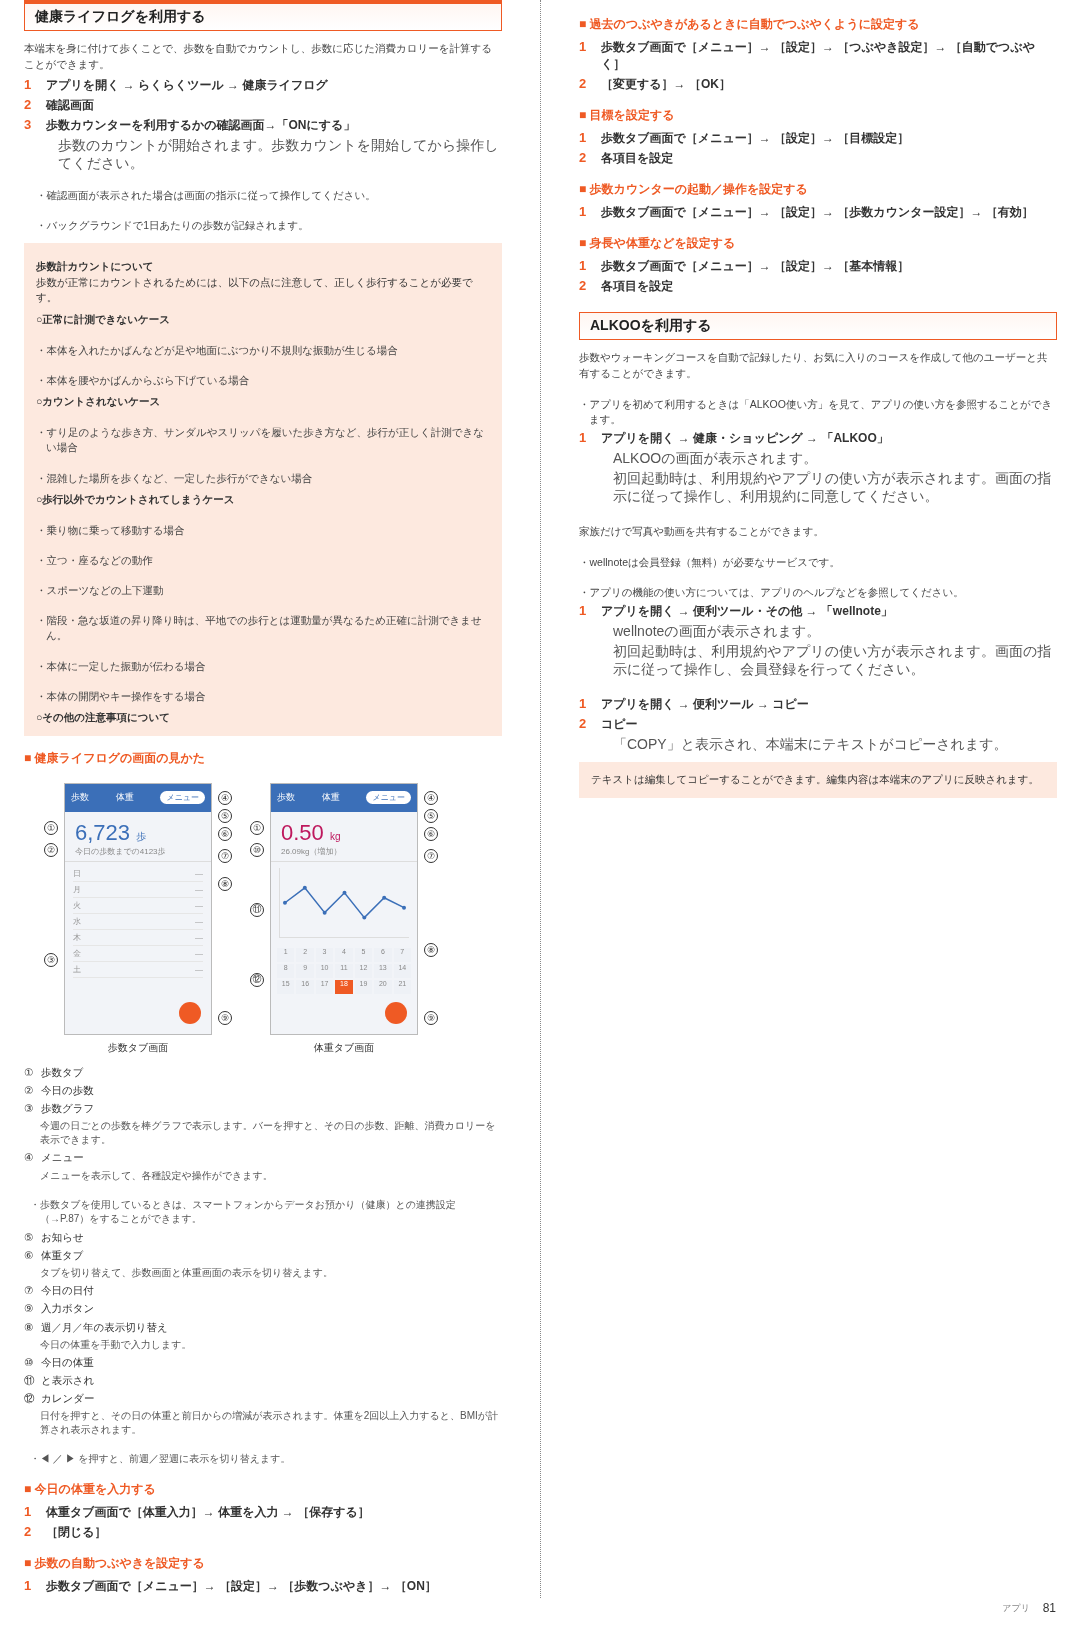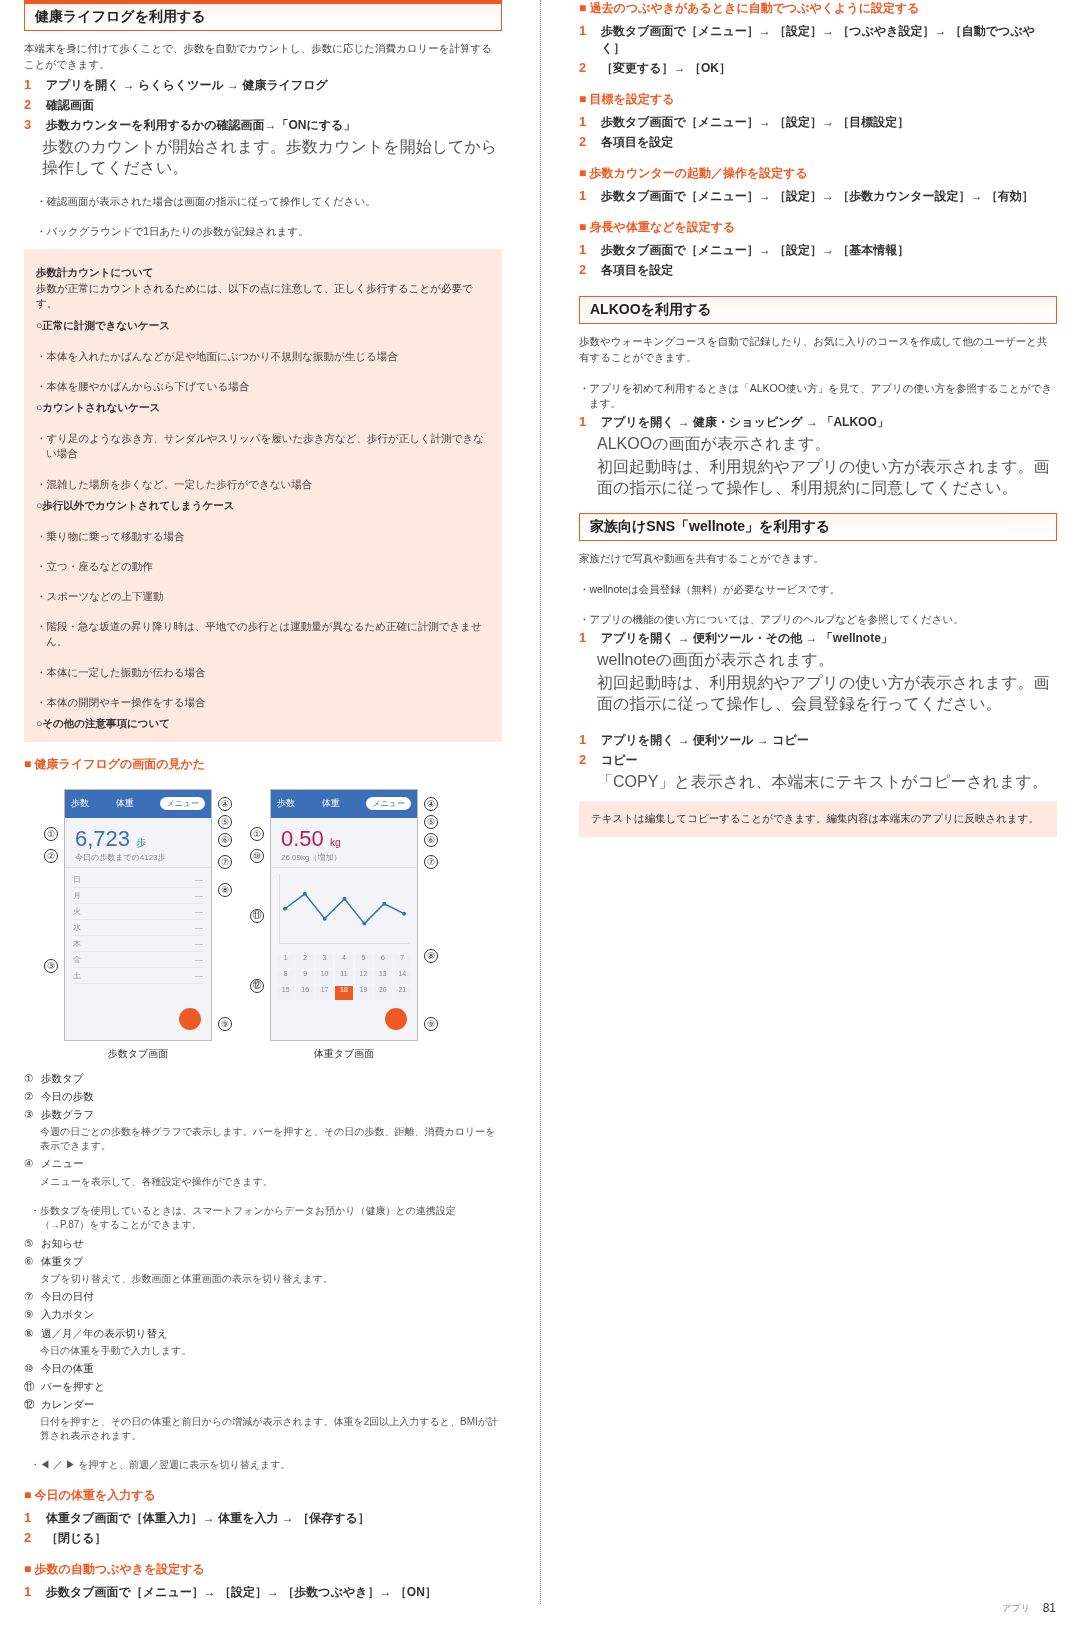--- a/index.html
+++ b/index.html
@@ -40,21 +40,21 @@
   .sub-red {
     color: #ef5a24;
     font-weight: 600;
     margin: 14px 0 6px 0;
     font-size: 12px;
   }
   .sub-red::before { content: "■ "; }
   .step { display: flex; gap: 8px; margin: 3px 0; }
   .step-num { color: #ef5a24; font-weight: bold; font-size: 13px; min-width: 14px; }
   .step-text { font-size: 12px; font-weight: 600; flex: 1; }
-  .step-sub { font-size: 16px; font-weight: normal; color: #555; margin-left: 18px; margin-top: 2px; }
+  .step-sub { font-size: 14px; font-weight: normal; color: #555; margin-left: 34px; margin-top: 2px; }
   .body-p { font-size: 10.5px; color: #444; margin: 4px 0; line-height: 1.5; }
   .bullet { font-size: 10.5px; color: #444; margin: 15px 0 2px 10px; line-height: 1.45; }
   .bullet::before { content: "・"; margin-left: -10px; }
   .pink-box {
     background: #fde9df;
     padding: 10px 12px;
     margin: 10px 0;
     font-size: 10.5px;
     line-height: 1.5;
   }
@@ -261,21 +261,21 @@
       <div class="legend-sub">メニューを表示して、各種設定や操作ができます。</div>
       <div class="legend-sub bullet">歩数タブを使用しているときは、スマートフォンからデータお預かり（健康）との連携設定（→P.87）をすることができます。</div>
       <div class="legend-item"><span class="n">⑤</span> <span>お知らせ</span></div>
       <div class="legend-item"><span class="n">⑥</span> <span>体重タブ</span></div>
       <div class="legend-sub">タブを切り替えて、歩数画面と体重画面の表示を切り替えます。</div>
       <div class="legend-item"><span class="n">⑦</span> <span>今日の日付</span></div>
       <div class="legend-item"><span class="n">⑨</span> <span>入力ボタン</span></div>
       <div class="legend-item"><span class="n">⑧</span> <span>週／月／年の表示切り替え</span></div>
       <div class="legend-sub">今日の体重を手動で入力します。</div>
       <div class="legend-item"><span class="n">⑩</span> <span>今日の体重</span></div>
-      <div class="legend-item"><span class="n">⑪</span> <span>バーを押すと</span></div>
+      <div class="legend-item"><span class="n">⑪</span> <span>と表示され</span></div>
       <div class="legend-item"><span class="n">⑫</span> <span>カレンダー</span></div>
       <div class="legend-sub">日付を押すと、その日の体重と前日からの増減が表示されます。体重を2回以上入力すると、BMIが計算され表示されます。</div>
       <div class="legend-sub bullet">◀ ／ ▶ を押すと、前週／翌週に表示を切り替えます。</div>
     </div>
 
     <div class="sub-red">今日の体重を入力する</div>
     <div class="step">
       <span class="step-num">1</span>
       <span class="step-text">体重タブ画面で［体重入力］→ 体重を入力 → ［保存する］</span>
     </div>
@@ -287,21 +287,21 @@
     <div class="sub-red">歩数の自動つぶやきを設定する</div>
     <div class="step">
       <span class="step-num">1</span>
       <span class="step-text">歩数タブ画面で［メニュー］→ ［設定］→ ［歩数つぶやき］→ ［ON］</span>
     </div>
   </div>
 
   <div class="divider"></div>
 
   <div class="col col-right">
-    <div class="sub-red" style="margin-top:0">過去のつぶやきがあるときに自動でつぶやくように設定する</div>
+    <div class="sub-red" style="margin-top:16px">過去のつぶやきがあるときに自動でつぶやくように設定する</div>
     <div class="step">
       <span class="step-num">1</span>
       <span class="step-text">歩数タブ画面で［メニュー］→ ［設定］→ ［つぶやき設定］→ ［自動でつぶやく］</span>
     </div>
     <div class="step">
       <span class="step-num">2</span>
       <span class="step-text">［変更する］→ ［OK］</span>
     </div>
 
     <div class="sub-red">目標を設定する</div>
@@ -335,21 +335,20 @@
     <p class="body-p">歩数やウォーキングコースを自動で記録したり、お気に入りのコースを作成して他のユーザーと共有することができます。</p>
     <div class="bullet">アプリを初めて利用するときは「ALKOO使い方」を見て、アプリの使い方を参照することができます。</div>
     <div class="step">
       <span class="step-num">1</span>
       <span class="step-text">アプリを開く → 健康・ショッピング → 「ALKOO」</span>
     </div>
     <div class="step-sub">ALKOOの画面が表示されます。</div>
     <div class="step-sub">初回起動時は、利用規約やアプリの使い方が表示されます。画面の指示に従って操作し、利用規約に同意してください。</div>
 
     <div style="height:14px"></div>
-    <div class="heading-box">家族向けSNS「wellnote」を利用する</div>
     <p class="body-p">家族だけで写真や動画を共有することができます。</p>
     <div class="bullet">wellnoteは会員登録（無料）が必要なサービスです。</div>
     <div class="bullet">アプリの機能の使い方については、アプリのヘルプなどを参照してください。</div>
     <div class="step">
       <span class="step-num">1</span>
       <span class="step-text">アプリを開く → 便利ツール・その他 → 「wellnote」</span>
     </div>
     <div class="step-sub">wellnoteの画面が表示されます。</div>
     <div class="step-sub">初回起動時は、利用規約やアプリの使い方が表示されます。画面の指示に従って操作し、会員登録を行ってください。</div>
 

